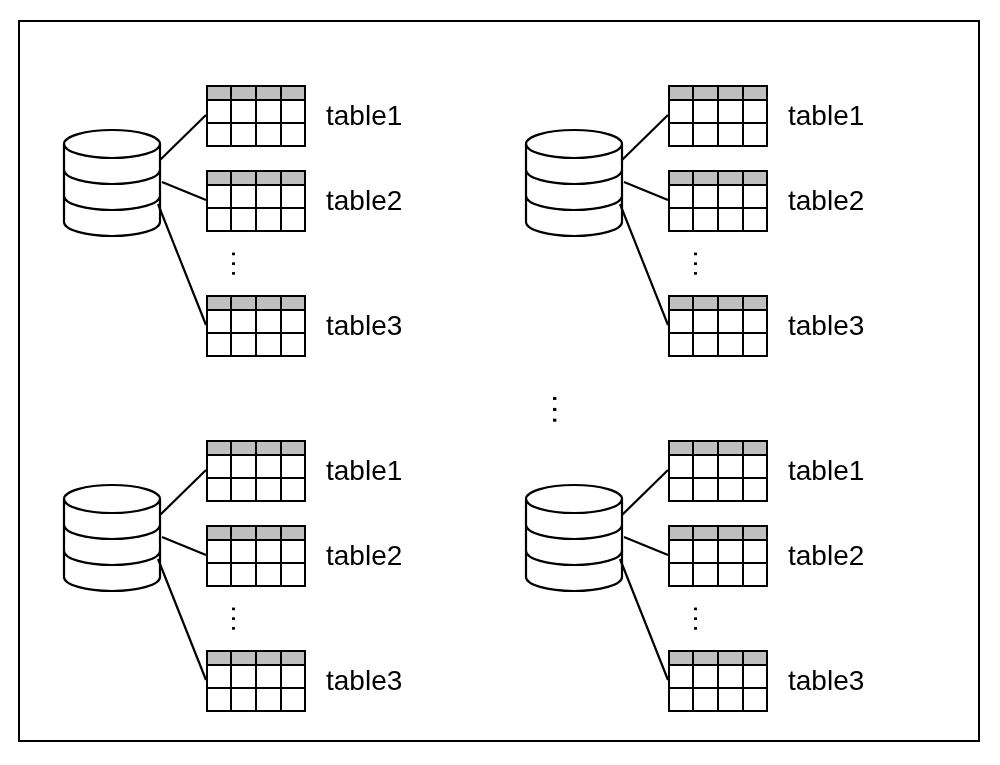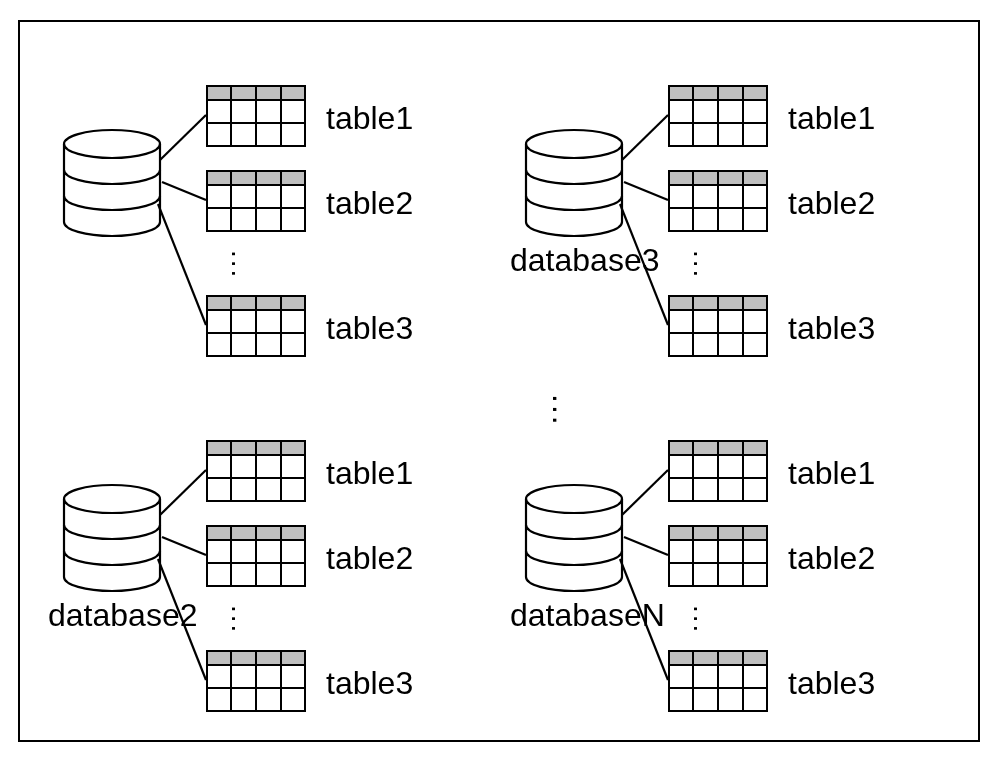--- a/index.html
+++ b/index.html
@@ -19,21 +19,21 @@
     position: absolute;
     left: 18px;
     top: 20px;
     width: 962px;
     height: 722px;
     border: 2.5px solid #000;
     box-sizing: border-box;
   }
   .text {
     position: absolute;
-    font-size: 32px;
+    font-size: 28px;
     white-space: nowrap;
   }
   .cyl {
     position: absolute;
     width: 100px;
     height: 110px;
   }
   .tbl {
     position: absolute;
     width: 100px;
@@ -128,21 +128,20 @@
   <div class="text" style="left:326px; top:310px">table3</div>
 
   <svg class="cyl" style="left:62px; top:483px" viewBox="0 0 100 110">
     <ellipse cx="50" cy="16" rx="48" ry="14" fill="#fff" stroke="#000" stroke-width="2.2"></ellipse>
     <path d="M2 16 V94" fill="none" stroke="#000" stroke-width="2.2"></path>
     <path d="M98 16 V94" fill="none" stroke="#000" stroke-width="2.2"></path>
     <path d="M2 42 A48 14 0 0 0 98 42" fill="none" stroke="#000" stroke-width="2.2"></path>
     <path d="M2 68 A48 14 0 0 0 98 68" fill="none" stroke="#000" stroke-width="2.2"></path>
     <path d="M2 94 A48 14 0 0 0 98 94" fill="none" stroke="#000" stroke-width="2.2"></path>
   </svg>
-  <div class="text" style="left:48px; top:597px">database2</div>
 
   <svg class="tbl" style="left:206px; top:440px" viewBox="0 0 100 62">
     <rect x="1" y="1" width="98" height="14" fill="#bfbfbf" stroke="#000" stroke-width="2"></rect>
     <rect x="1" y="1" width="98" height="60" fill="none" stroke="#000" stroke-width="2"></rect>
     <line x1="25" y1="1" x2="25" y2="61" stroke="#000" stroke-width="2"></line>
     <line x1="50" y1="1" x2="50" y2="61" stroke="#000" stroke-width="2"></line>
     <line x1="75" y1="1" x2="75" y2="61" stroke="#000" stroke-width="2"></line>
     <line x1="1" y1="15" x2="99" y2="15" stroke="#000" stroke-width="2"></line>
     <line x1="1" y1="38" x2="99" y2="38" stroke="#000" stroke-width="2"></line>
   </svg>
@@ -173,21 +172,20 @@
   <div class="text" style="left:326px; top:665px">table3</div>
 
   <svg class="cyl" style="left:524px; top:128px" viewBox="0 0 100 110">
     <ellipse cx="50" cy="16" rx="48" ry="14" fill="#fff" stroke="#000" stroke-width="2.2"></ellipse>
     <path d="M2 16 V94" fill="none" stroke="#000" stroke-width="2.2"></path>
     <path d="M98 16 V94" fill="none" stroke="#000" stroke-width="2.2"></path>
     <path d="M2 42 A48 14 0 0 0 98 42" fill="none" stroke="#000" stroke-width="2.2"></path>
     <path d="M2 68 A48 14 0 0 0 98 68" fill="none" stroke="#000" stroke-width="2.2"></path>
     <path d="M2 94 A48 14 0 0 0 98 94" fill="none" stroke="#000" stroke-width="2.2"></path>
   </svg>
-  <div class="text" style="left:510px; top:242px">database3</div>
 
   <svg class="tbl" style="left:668px; top:85px" viewBox="0 0 100 62">
     <rect x="1" y="1" width="98" height="14" fill="#bfbfbf" stroke="#000" stroke-width="2"></rect>
     <rect x="1" y="1" width="98" height="60" fill="none" stroke="#000" stroke-width="2"></rect>
     <line x1="25" y1="1" x2="25" y2="61" stroke="#000" stroke-width="2"></line>
     <line x1="50" y1="1" x2="50" y2="61" stroke="#000" stroke-width="2"></line>
     <line x1="75" y1="1" x2="75" y2="61" stroke="#000" stroke-width="2"></line>
     <line x1="1" y1="15" x2="99" y2="15" stroke="#000" stroke-width="2"></line>
     <line x1="1" y1="38" x2="99" y2="38" stroke="#000" stroke-width="2"></line>
   </svg>
@@ -220,21 +218,20 @@
   <div class="ell" style="left:580px; top:394px; font-size:32px">...</div>
 
   <svg class="cyl" style="left:524px; top:483px" viewBox="0 0 100 110">
     <ellipse cx="50" cy="16" rx="48" ry="14" fill="#fff" stroke="#000" stroke-width="2.2"></ellipse>
     <path d="M2 16 V94" fill="none" stroke="#000" stroke-width="2.2"></path>
     <path d="M98 16 V94" fill="none" stroke="#000" stroke-width="2.2"></path>
     <path d="M2 42 A48 14 0 0 0 98 42" fill="none" stroke="#000" stroke-width="2.2"></path>
     <path d="M2 68 A48 14 0 0 0 98 68" fill="none" stroke="#000" stroke-width="2.2"></path>
     <path d="M2 94 A48 14 0 0 0 98 94" fill="none" stroke="#000" stroke-width="2.2"></path>
   </svg>
-  <div class="text" style="left:510px; top:597px">databaseN</div>
 
   <svg class="tbl" style="left:668px; top:440px" viewBox="0 0 100 62">
     <rect x="1" y="1" width="98" height="14" fill="#bfbfbf" stroke="#000" stroke-width="2"></rect>
     <rect x="1" y="1" width="98" height="60" fill="none" stroke="#000" stroke-width="2"></rect>
     <line x1="25" y1="1" x2="25" y2="61" stroke="#000" stroke-width="2"></line>
     <line x1="50" y1="1" x2="50" y2="61" stroke="#000" stroke-width="2"></line>
     <line x1="75" y1="1" x2="75" y2="61" stroke="#000" stroke-width="2"></line>
     <line x1="1" y1="15" x2="99" y2="15" stroke="#000" stroke-width="2"></line>
     <line x1="1" y1="38" x2="99" y2="38" stroke="#000" stroke-width="2"></line>
   </svg>

